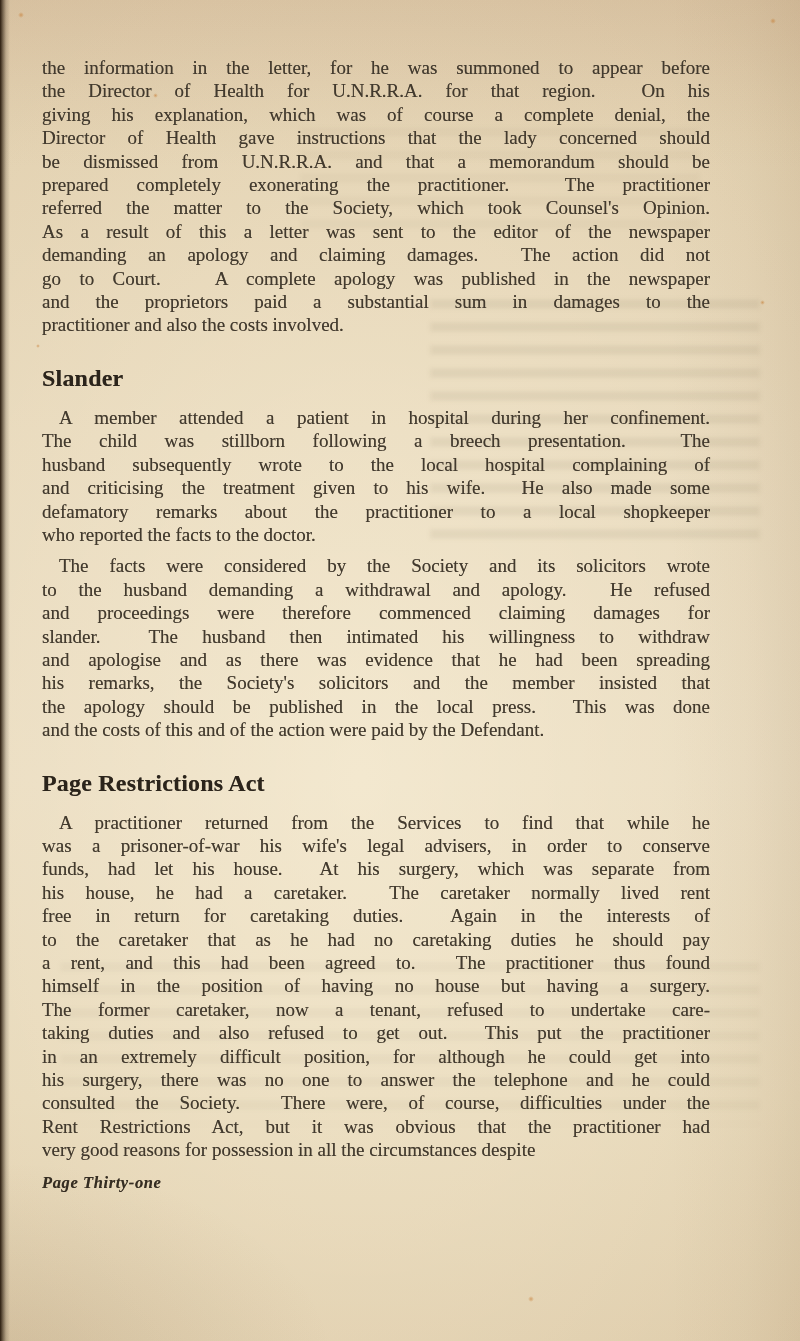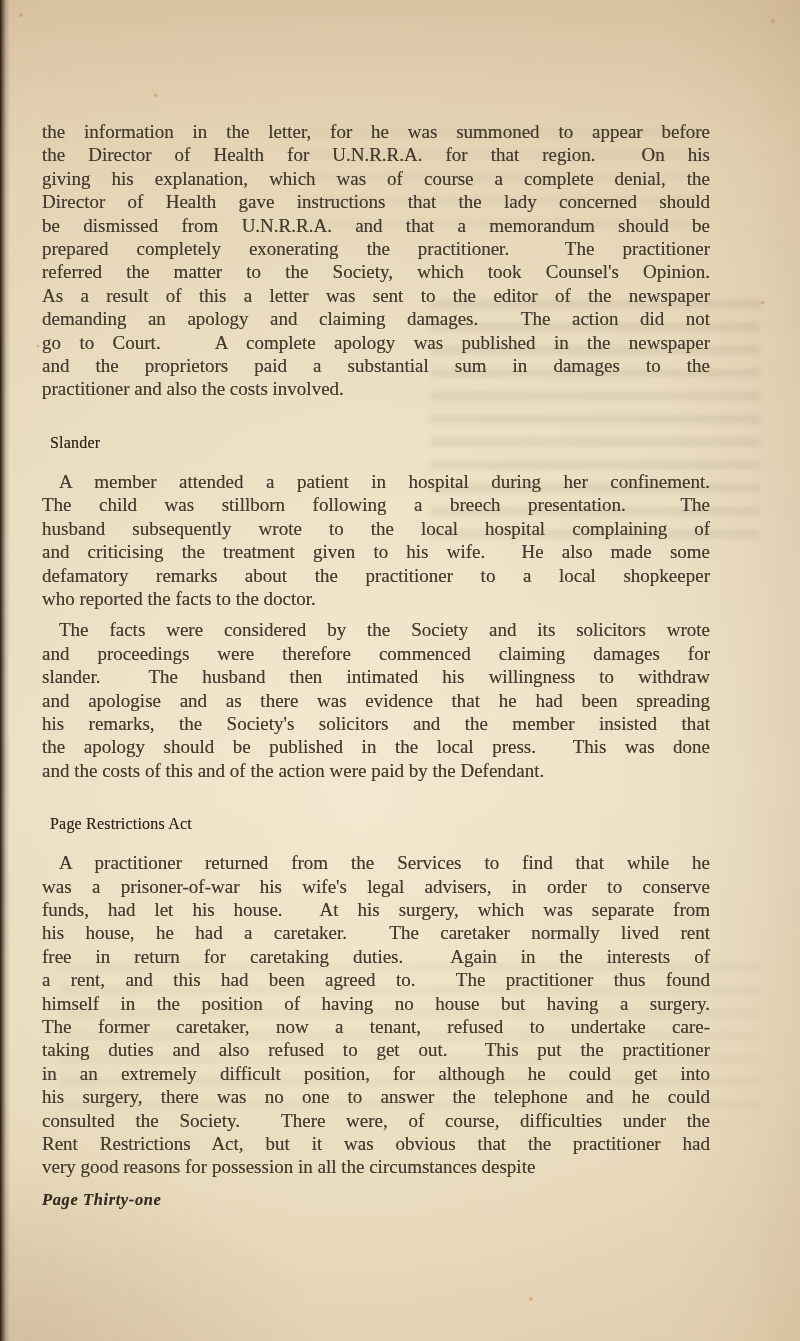--- a/index.html
+++ b/index.html
@@ -52,37 +52,37 @@
   .speck{position:absolute;border-radius:50%;background:radial-gradient(circle, rgba(196,116,38,0.55) 0%, rgba(196,116,38,0) 70%);}
   .s1{left:18px;top:12px;width:6px;height:6px;}
   .s2{left:153px;top:93px;width:5px;height:5px;}
   .s3{left:770px;top:18px;width:6px;height:6px;}
   .s4{left:760px;top:300px;width:5px;height:5px;}
   .s5{left:528px;top:1296px;width:6px;height:6px;}
   .s6{left:36px;top:344px;width:4px;height:4px;}
 
   .textblock{
     position:absolute;left:42px;top:0;width:668px;
-    padding-top:120px;
+    padding-top:56px;
     color:var(--ink);
     font-size:19px;line-height:23.4px;
     text-shadow:0 0 0.5px rgba(60,50,38,0.55);
   }
   .para + .para{margin-top:8px;}
   .line{
     white-space:pre-wrap;
     text-align:justify;
     text-align-last:justify;
   }
   .line.last{text-align-last:left;}
   .line.indent{padding-left:17px;}
   .heading{
-    font-size:16px;line-height:23px;
-    font-weight:normal;color:var(--heading-ink);
-    margin:30px 0 16px 8px;
+    font-size:24px;line-height:23px;
+    font-weight:bold;color:var(--heading-ink);
+    margin:30px 0 16px 0;
     letter-spacing:0.2px;
   }
   .footer{
     margin-top:9px;
     padding-right:3px;
     font-weight:bold;font-style:italic;
     font-size:16.5px;color:#352d22;
     letter-spacing:0.6px;
   }
 </style>
@@ -123,34 +123,36 @@
         <div class="para">
           <div class="line indent">A member attended a patient in hospital during her confinement.</div>
           <div class="line">The child was stillborn following a breech presentation.  The</div>
           <div class="line">husband subsequently wrote to the local hospital complaining of</div>
           <div class="line">and criticising the treatment given to his wife.  He also made some</div>
           <div class="line">defamatory remarks about the practitioner to a local shopkeeper</div>
           <div class="line last">who reported the facts to the doctor.</div>
         </div>
         <div class="para">
           <div class="line indent">The facts were considered by the Society and its solicitors wrote</div>
+          <div class="line">to the husband demanding a withdrawal and apology.  He refused</div>
           <div class="line">and proceedings were therefore commenced claiming damages for</div>
           <div class="line">slander.  The husband then intimated his willingness to withdraw</div>
           <div class="line">and apologise and as there was evidence that he had been spreading</div>
           <div class="line">his remarks, the Society's solicitors and the member insisted that</div>
           <div class="line">the apology should be published in the local press.  This was done</div>
           <div class="line last">and the costs of this and of the action were paid by the Defendant.</div>
         </div>
         <h2 class="heading">Page Restrictions Act</h2>
         <div class="para">
           <div class="line indent">A practitioner returned from the Services to find that while he</div>
           <div class="line">was a prisoner-of-war his wife's legal advisers, in order to conserve</div>
           <div class="line">funds, had let his house.  At his surgery, which was separate from</div>
           <div class="line">his house, he had a caretaker.  The caretaker normally lived rent</div>
           <div class="line">free in return for caretaking duties.  Again in the interests of</div>
+          <div class="line">to the caretaker that as he had no caretaking duties he should pay</div>
           <div class="line">a rent, and this had been agreed to.  The practitioner thus found</div>
           <div class="line">himself in the position of having no house but having a surgery.</div>
           <div class="line">The former caretaker, now a tenant, refused to undertake care-</div>
           <div class="line">taking duties and also refused to get out.  This put the practitioner</div>
           <div class="line">in an extremely difficult position, for although he could get into</div>
           <div class="line">his surgery, there was no one to answer the telephone and he could</div>
           <div class="line">consulted the Society.  There were, of course, difficulties under the</div>
           <div class="line">Rent Restrictions Act, but it was obvious that the practitioner had</div>
           <div class="line last">very good reasons for possession in all the circumstances despite</div>
         </div>

